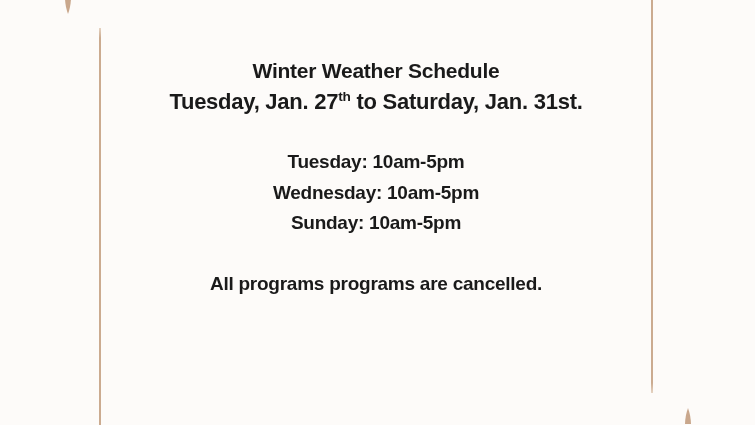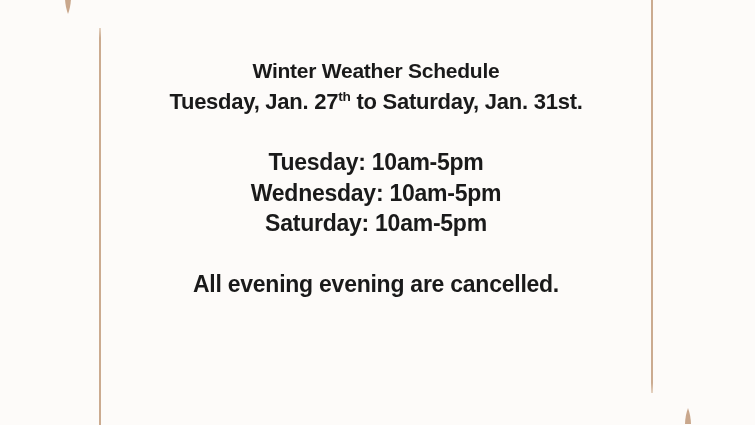--- a/index.html
+++ b/index.html
@@ -69,21 +69,21 @@
     flex-direction: column;
     align-items: center;
     justify-content: flex-start;
     padding-top: 56px;
     box-sizing: border-box;
   }
 
   .line {
     color: #1a1a1a;
     font-weight: bold;
-    font-size: 23px;
+    font-size: 19px;
     line-height: 30.5px;
     letter-spacing: -0.25px;
     text-align: center;
     white-space: nowrap;
   }
   .line.title-main { font-size: 21px; }
   .line.title-dates { font-size: 22px; }
 
   .line sup {
     font-size: 0.62em;
@@ -125,24 +125,24 @@
     <div class="block">
       <div class="line title-main">Winter Weather Schedule</div>
       <div class="line title-dates"><span>Tuesday, Jan. 27</span><sup>th</sup><span> to Saturday, Jan. 31st.</span></div>
     </div>
 
     <div class="spacer"></div>
 
     <div class="block">
       <div class="line">Tuesday: 10am-5pm</div>
       <div class="line">Wednesday: 10am-5pm</div>
-      <div class="line">Saturday: 10am-5pm</div>
+      <div class="line">Sunday: 10am-5pm</div>
     </div>
 
     <div class="spacer-sm"></div>
 
-    <div class="line">All evening evening are cancelled.</div>
+    <div class="line">All programs programs are cancelled.</div>
 
     <div class="spacer-sm"></div>
 
 
   </div>
 </div>
 
 </body></html>

